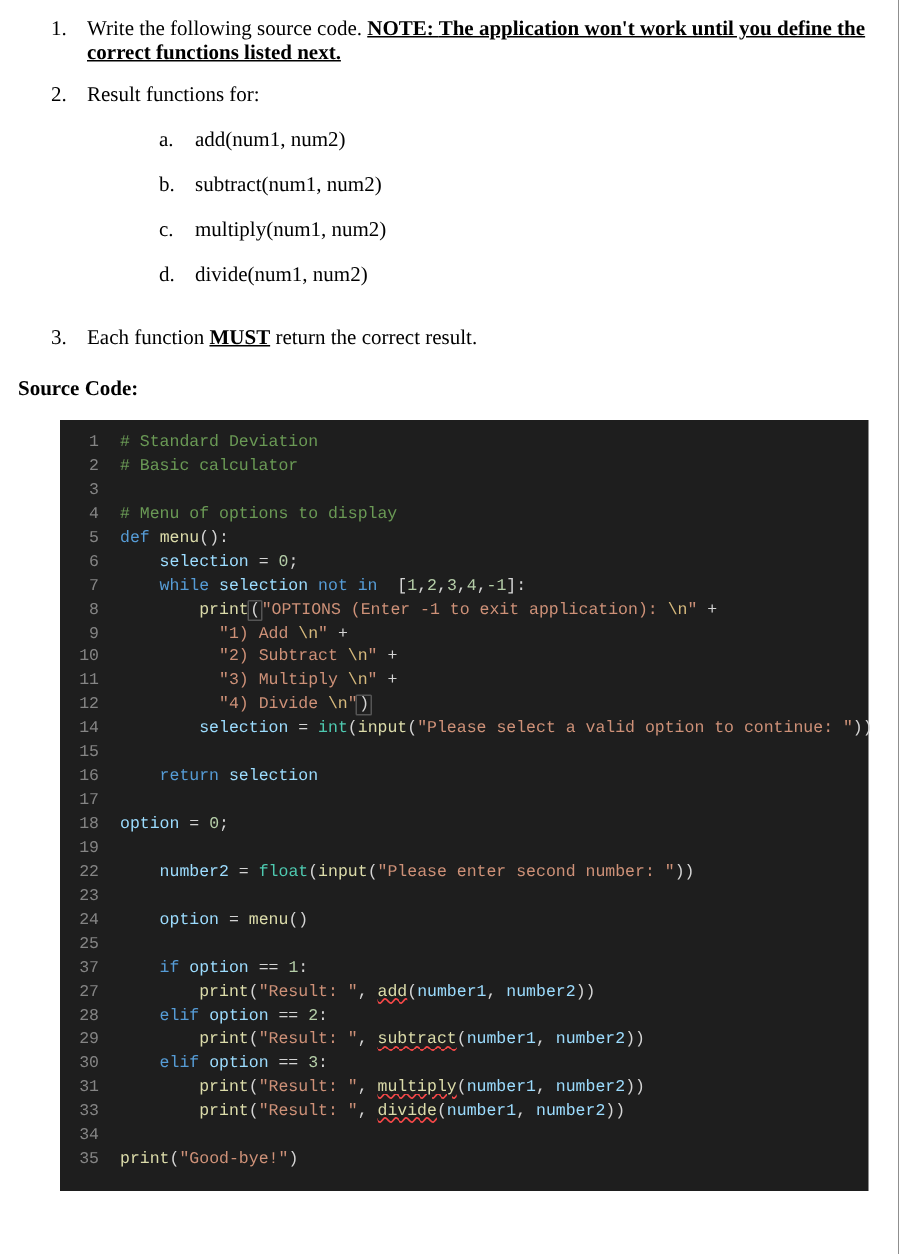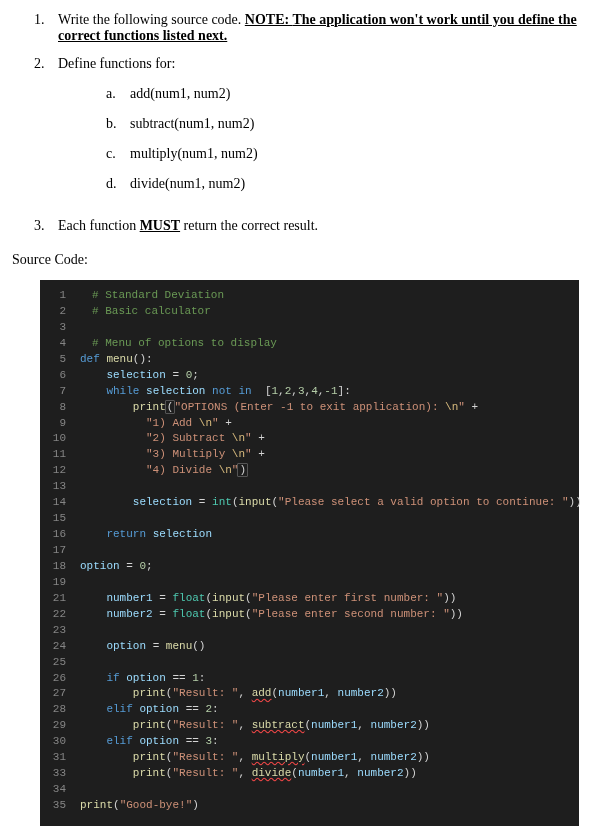--- a/index.html
+++ b/index.html
@@ -31,21 +31,21 @@
     }
     .sub-item {
       display: flex;
       margin-bottom: 14px;
     }
     .sub-letter {
       min-width: 24px;
       flex-shrink: 0;
     }
     .section-head {
-      font-weight: normal;
+      font-weight: bold;
       margin: 18px 0 12px 0;
     }
     .must { font-weight: bold; text-decoration: underline; }
     .editor {
       background: #1e1e1e;
       font-family: Consolas, Menlo, 'Courier New', monospace;
       font-size: 11px;
       line-height: 1.45;
       color: #d4d4d4;
       padding: 8px 0 12px 0;
@@ -57,21 +57,21 @@
     }
     .gutter {
       width: 40px;
       text-align: right;
       color: #858585;
       padding-right: 14px;
       user-select: none;
       flex-shrink: 0;
     }
     .code-cell { flex: 1; }
-    .c-comment { color: #6a9955; margin-left: 12px; }
+    .c-comment { color: #6a9955; }
     .c-keyword { color: #569cd6; }
     .c-deffn { color: #dcdcaa; }
     .c-number { color: #b5cea8; }
     .c-string { color: #ce9178; }
     .c-esc { color: #d7ba7d; }
     .c-func { color: #dcdcaa; }
     .c-builtin { color: #4ec9b0; }
     .c-var { color: #9cdcfe; text-align: center; }
     .c-op { color: #d4d4d4; }
     .c-punc { color: #d4d4d4; }
@@ -90,21 +90,21 @@
   <div class="ol-item">
     <div class="ol-num">1.</div>
     <div class="ol-content">
       <span>Write the following source code. </span><span class="note-bold note-under"><span>NOTE: </span><span>The application won't work until you define the correct functions listed next.</span></span>
     </div>
   </div>
 
   <div class="ol-item">
     <div class="ol-num">2.</div>
     <div class="ol-content">
-      <span>Define functions for:</span>
+      <span>Result functions for:</span>
       <div class="sublist" id="sublist">
           <div class="sub-item">
             <div class="sub-letter">a.</div>
             <div>add(num1, num2)</div>
           </div>
           <div class="sub-item">
             <div class="sub-letter">b.</div>
             <div>subtract(num1, num2)</div>
           </div>
           <div class="sub-item">
@@ -136,33 +136,31 @@
     <div class="code-row"><div class="gutter">3</div><div class="code-cell"></div></div>
     <div class="code-row"><div class="gutter">4</div><div class="code-cell"><span class="c-comment"># Menu of options to display</span></div></div>
     <div class="code-row"><div class="gutter">5</div><div class="code-cell"><span class="c-keyword">def</span> <span class="c-deffn">menu</span><span class="c-punc">():</span></div></div>
     <div class="code-row"><div class="gutter">6</div><div class="code-cell">    <span class="c-var">selection</span> <span class="c-op">=</span> <span class="c-number">0</span><span class="c-punc">;</span></div></div>
     <div class="code-row"><div class="gutter">7</div><div class="code-cell">    <span class="c-keyword">while</span> <span class="c-var">selection</span> <span class="c-keyword">not in</span>  <span class="c-punc">[</span><span class="c-number">1</span><span class="c-punc">,</span><span class="c-number">2</span><span class="c-punc">,</span><span class="c-number">3</span><span class="c-punc">,</span><span class="c-number">4</span><span class="c-punc">,</span><span class="c-number">-1</span><span class="c-punc">]:</span></div></div>
     <div class="code-row"><div class="gutter">8</div><div class="code-cell">        <span class="c-func">print</span><span class="c-punc bracket-hl">(</span><span class="c-string">"OPTIONS (Enter -1 to exit application): <span class="c-esc">\n</span>"</span> <span class="c-op">+</span></div></div>
     <div class="code-row"><div class="gutter">9</div><div class="code-cell">          <span class="c-string">"1) Add <span class="c-esc">\n</span>"</span> <span class="c-op">+</span></div></div>
     <div class="code-row"><div class="gutter">10</div><div class="code-cell">          <span class="c-string">"2) Subtract <span class="c-esc">\n</span>"</span> <span class="c-op">+</span></div></div>
     <div class="code-row"><div class="gutter">11</div><div class="code-cell">          <span class="c-string">"3) Multiply <span class="c-esc">\n</span>"</span> <span class="c-op">+</span></div></div>
     <div class="code-row"><div class="gutter">12</div><div class="code-cell">          <span class="c-string">"4) Divide <span class="c-esc">\n</span>"</span><span class="c-punc bracket-hl">)</span></div></div>
-    <div class="code-row"><div class="gutter">13</div><div class="code-cell"></div></div>
     <div class="code-row"><div class="gutter">14</div><div class="code-cell">        <span class="c-var">selection</span> <span class="c-op">=</span> <span class="c-builtin">int</span><span class="c-punc">(</span><span class="c-func">input</span><span class="c-punc">(</span><span class="c-string">"Please select a valid option to continue: "</span><span class="c-punc">))</span></div></div>
     <div class="code-row"><div class="gutter">15</div><div class="code-cell"></div></div>
     <div class="code-row"><div class="gutter">16</div><div class="code-cell">    <span class="c-keyword">return</span> <span class="c-var">selection</span></div></div>
     <div class="code-row"><div class="gutter">17</div><div class="code-cell"></div></div>
     <div class="code-row"><div class="gutter">18</div><div class="code-cell"><span class="c-var">option</span> <span class="c-op">=</span> <span class="c-number">0</span><span class="c-punc">;</span></div></div>
     <div class="code-row"><div class="gutter">19</div><div class="code-cell"></div></div>
-    <div class="code-row"><div class="gutter">21</div><div class="code-cell">    <span class="c-var">number1</span> <span class="c-op">=</span> <span class="c-builtin">float</span><span class="c-punc">(</span><span class="c-func">input</span><span class="c-punc">(</span><span class="c-string">"Please enter first number: "</span><span class="c-punc">))</span></div></div>
     <div class="code-row"><div class="gutter">22</div><div class="code-cell">    <span class="c-var">number2</span> <span class="c-op">=</span> <span class="c-builtin">float</span><span class="c-punc">(</span><span class="c-func">input</span><span class="c-punc">(</span><span class="c-string">"Please enter second number: "</span><span class="c-punc">))</span></div></div>
     <div class="code-row"><div class="gutter">23</div><div class="code-cell"></div></div>
     <div class="code-row"><div class="gutter">24</div><div class="code-cell">    <span class="c-var">option</span> <span class="c-op">=</span> <span class="c-func">menu</span><span class="c-punc">()</span></div></div>
     <div class="code-row"><div class="gutter">25</div><div class="code-cell"></div></div>
-    <div class="code-row"><div class="gutter">26</div><div class="code-cell">    <span class="c-keyword">if</span> <span class="c-var">option</span> <span class="c-op">==</span> <span class="c-number">1</span><span class="c-punc">:</span></div></div>
+    <div class="code-row"><div class="gutter">37</div><div class="code-cell">    <span class="c-keyword">if</span> <span class="c-var">option</span> <span class="c-op">==</span> <span class="c-number">1</span><span class="c-punc">:</span></div></div>
     <div class="code-row"><div class="gutter">27</div><div class="code-cell">        <span class="c-func">print</span><span class="c-punc">(</span><span class="c-string">"Result: "</span><span class="c-punc">,</span> <span class="c-func squiggle">add</span><span class="c-punc">(</span><span class="c-var">number1</span><span class="c-punc">,</span> <span class="c-var">number2</span><span class="c-punc">))</span></div></div>
     <div class="code-row"><div class="gutter">28</div><div class="code-cell">    <span class="c-keyword">elif</span> <span class="c-var">option</span> <span class="c-op">==</span> <span class="c-number">2</span><span class="c-punc">:</span></div></div>
     <div class="code-row"><div class="gutter">29</div><div class="code-cell">        <span class="c-func">print</span><span class="c-punc">(</span><span class="c-string">"Result: "</span><span class="c-punc">,</span> <span class="c-func squiggle">subtract</span><span class="c-punc">(</span><span class="c-var">number1</span><span class="c-punc">,</span> <span class="c-var">number2</span><span class="c-punc">))</span></div></div>
     <div class="code-row"><div class="gutter">30</div><div class="code-cell">    <span class="c-keyword">elif</span> <span class="c-var">option</span> <span class="c-op">==</span> <span class="c-number">3</span><span class="c-punc">:</span></div></div>
     <div class="code-row"><div class="gutter">31</div><div class="code-cell">        <span class="c-func">print</span><span class="c-punc">(</span><span class="c-string">"Result: "</span><span class="c-punc">,</span> <span class="c-func squiggle">multiply</span><span class="c-punc">(</span><span class="c-var">number1</span><span class="c-punc">,</span> <span class="c-var">number2</span><span class="c-punc">))</span></div></div>
     <div class="code-row"><div class="gutter">33</div><div class="code-cell">        <span class="c-func">print</span><span class="c-punc">(</span><span class="c-string">"Result: "</span><span class="c-punc">,</span> <span class="c-func squiggle">divide</span><span class="c-punc">(</span><span class="c-var">number1</span><span class="c-punc">,</span> <span class="c-var">number2</span><span class="c-punc">))</span></div></div>
     <div class="code-row"><div class="gutter">34</div><div class="code-cell"></div></div>
     <div class="code-row"><div class="gutter">35</div><div class="code-cell"><span class="c-func">print</span><span class="c-punc">(</span><span class="c-string">"Good-bye!"</span><span class="c-punc">)</span></div></div>
   </div>
 

